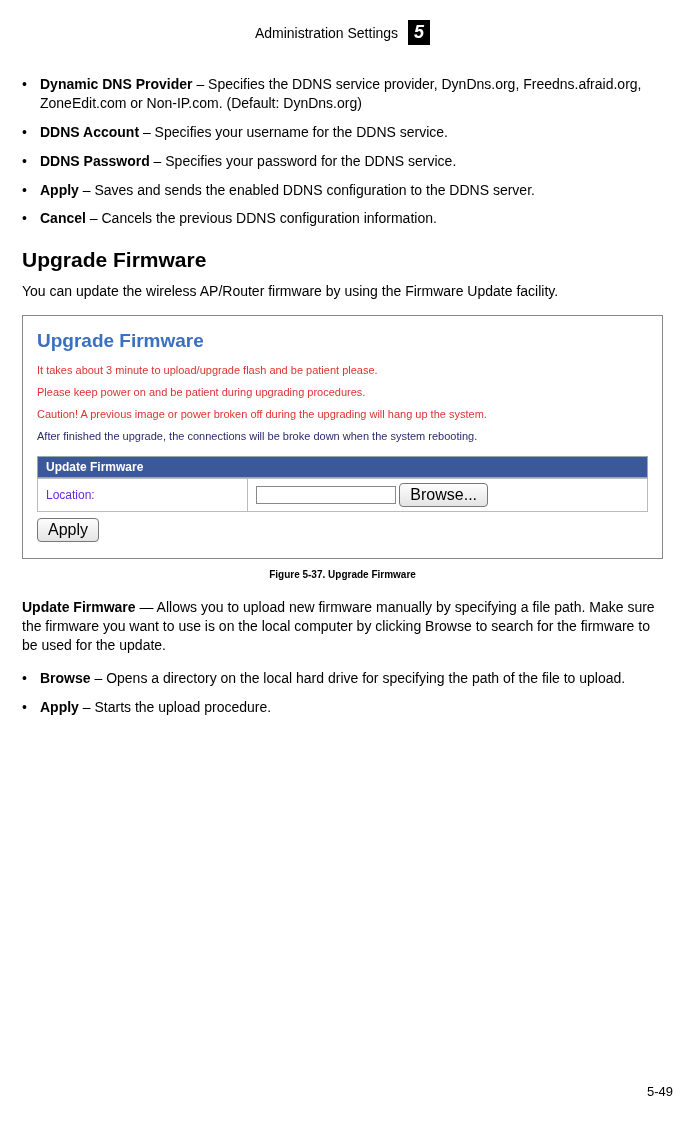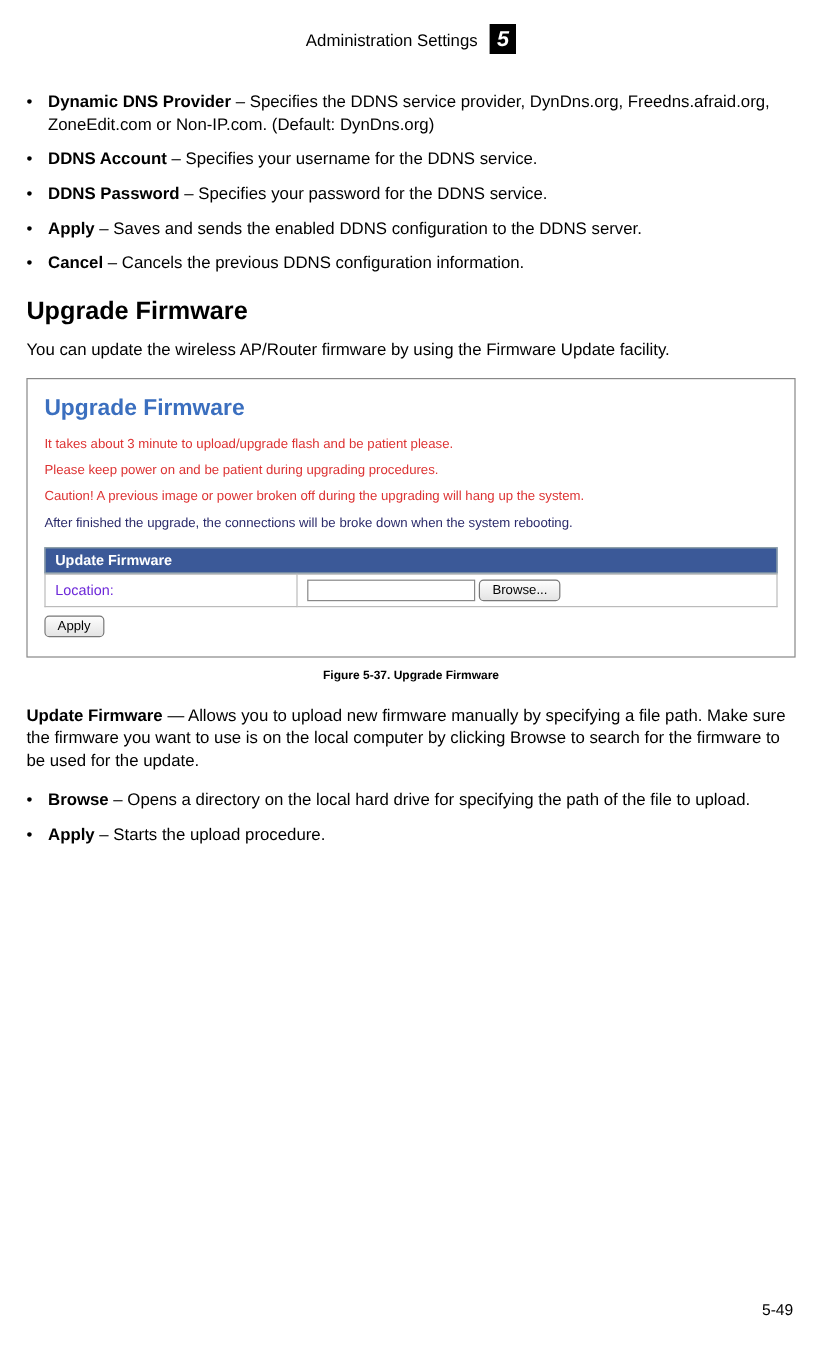--- a/index.html
+++ b/index.html
@@ -85,36 +85,36 @@
       width: 140px;
       border: 1px solid #888;
       background: #fff;
       vertical-align: middle;
     }
     .btn {
       display: inline-block;
       border: 1px solid #777;
       border-radius: 4px;
       background: linear-gradient(#fdfdfd, #e4e4e4);
-      font-size: 11px;
+      font-size: 16px;
       padding: 2px 10px;
       cursor: pointer;
       vertical-align: middle;
     }
     .apply-btn-row { margin-top: 6px; }
     .figure-caption {
       text-align: center;
       font-weight: bold;
       font-size: 10px;
       margin: 10px 0 18px 0;
     }
     .page-num {
       position: absolute;
       bottom: 24px;
-      right: 24px;
+      right: 12px;
       font-size: 13px;
     }
   </style>
 </head>
 <body>
 
 <div class="header-row">
   <span>Administration Settings</span>
   <span class="chapter-badge">5</span>
 </div>

